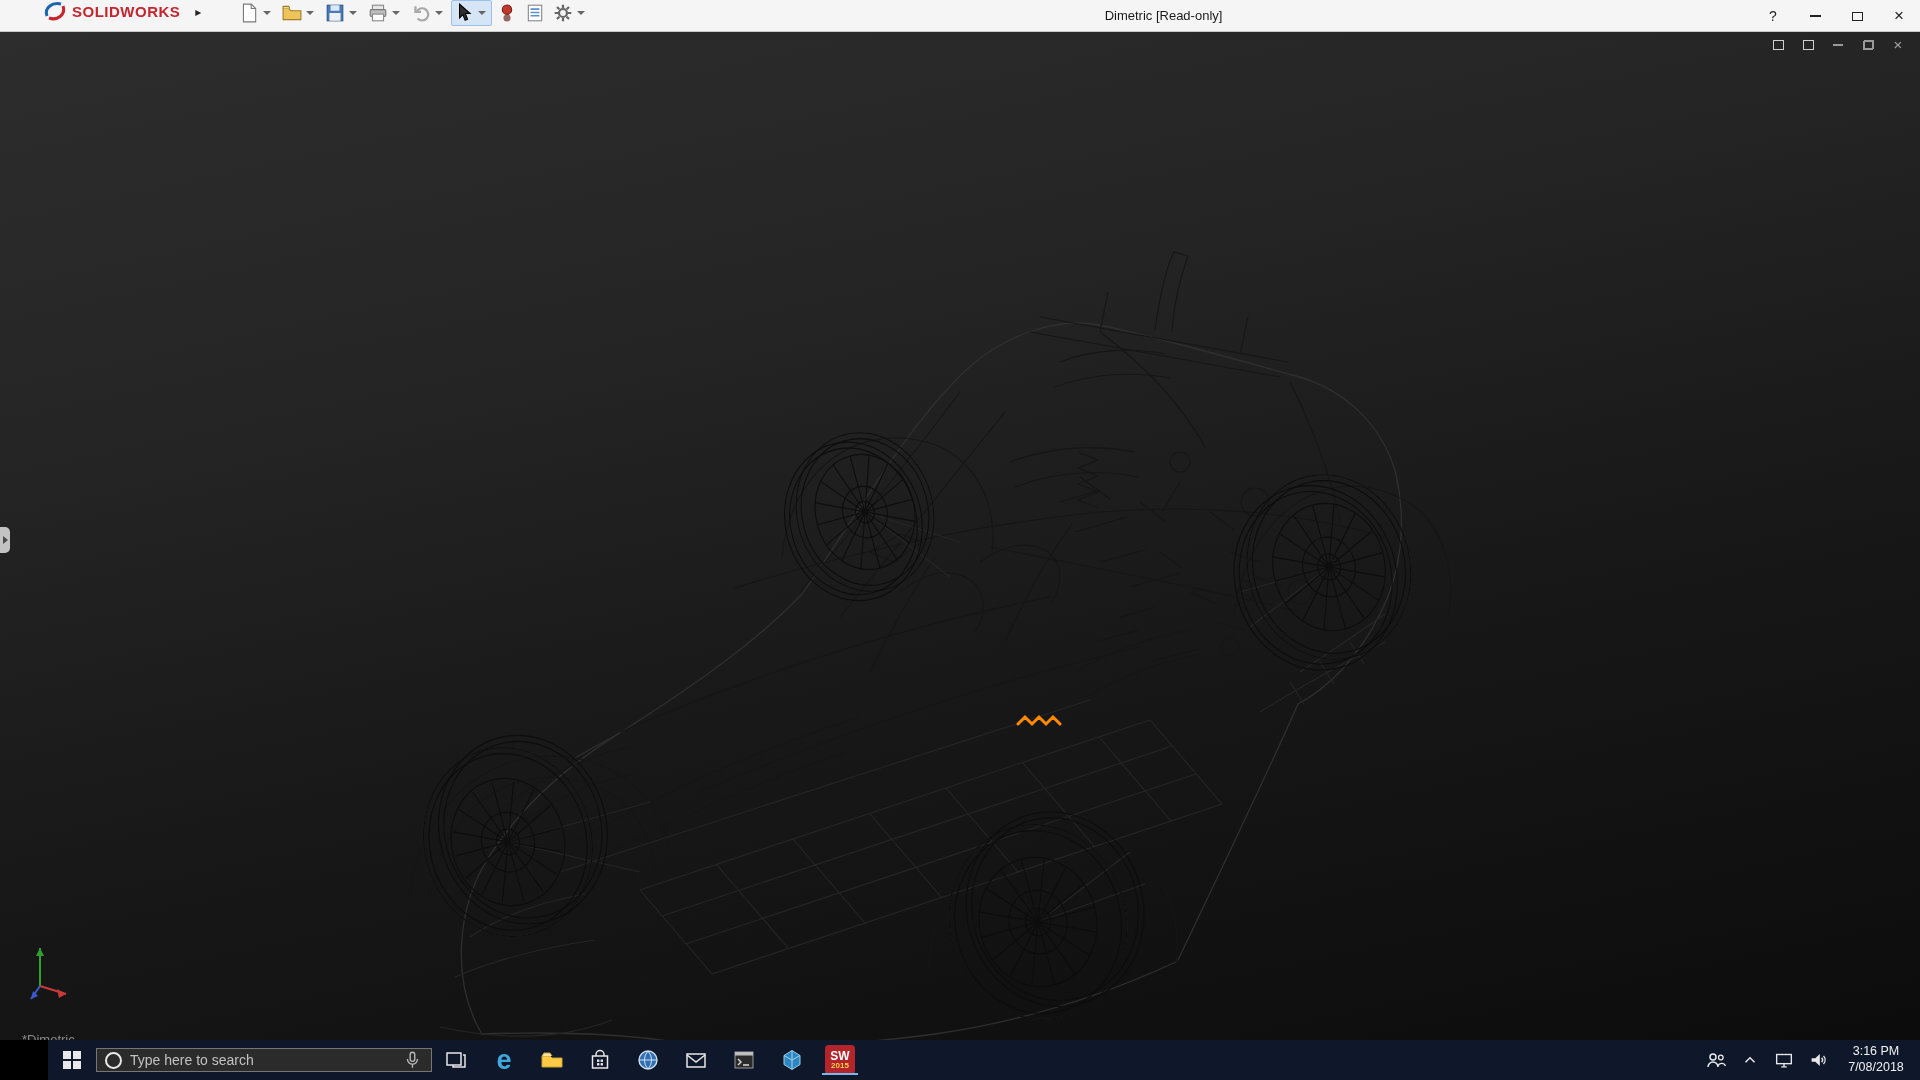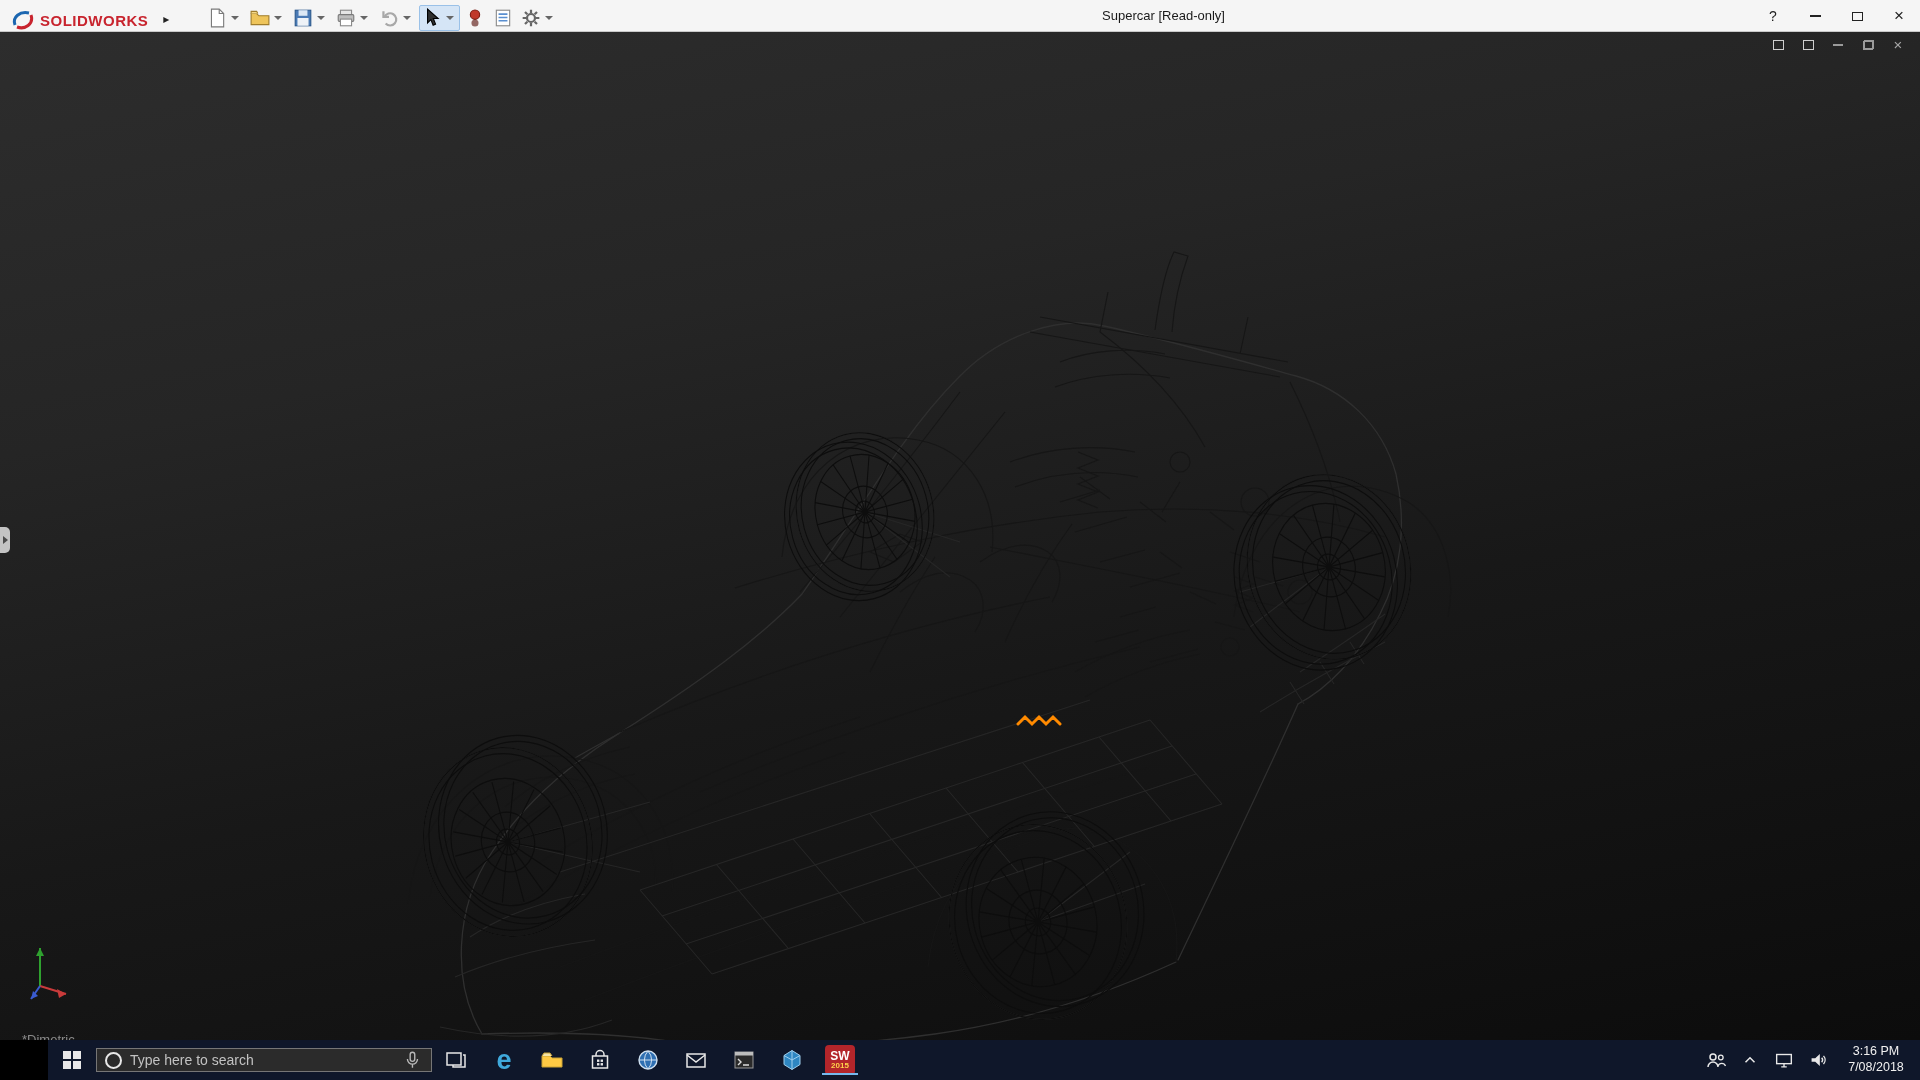--- a/index.html
+++ b/index.html
@@ -2,21 +2,21 @@
 <html><head>
 <meta charset="utf-8">
 <style>
   * { margin:0; padding:0; box-sizing:border-box; }
   html,body { width:1920px; height:1080px; overflow:hidden; background:#000;
               font-family:"Liberation Sans", sans-serif; }
 
   
   .titlebar { position:absolute; top:0; left:0; width:1920px; height:32px;
               background:#f5f5f5; border-bottom:1px solid #c9c9c9;
-              display:flex; align-items:flex-end; z-index:30; }
+              display:flex; align-items:flex-start; z-index:30;padding-left:32px; }
   .logo { display:flex; align-items:center; gap:4px; margin-left:10px; }
   .brand { color:#c8242e; font-weight:bold; font-size:15px; letter-spacing:.5px; }
   .flyout { background:none; border:none; font-size:12px; color:#222; margin-left:8px;
             width:20px; height:24px; cursor:pointer; }
   .qtoolbar { display:flex; align-items:center; margin-left:28px; gap:2px; }
   .tb { display:flex; align-items:center; height:26px; padding:0 2px; border:1px solid transparent; border-radius:2px; }
   .tb.selected { background:#d5e5f6; border-color:#9ac1e8; }
   .tb svg { display:block; }
   .dd { width:0; height:0; border-left:4px solid transparent; border-right:4px solid transparent;
         border-top:4px solid #666; margin:0 3px 0 4px; }
@@ -148,21 +148,21 @@
       <svg width="20" height="20" viewBox="0 0 18 18">
         <g stroke="#666" fill="none">
           <circle cx="9" cy="9" r="3.6" stroke-width="2"></circle>
           <path d="M9,1.5 v3 M9,13.5 v3 M1.5,9 h3 M13.5,9 h3 M3.6,3.6 l2.1,2.1 M12.3,12.3 l2.1,2.1 M14.4,3.6 l-2.1,2.1 M5.7,12.3 l-2.1,2.1" stroke-width="2"></path>
         </g>
       </svg>
       <span class="dd"></span>
     </div>
   </div>
 
-  <div class="wtitle">Supercar [Read-only]</div>
+  <div class="wtitle">Dimetric [Read-only]</div>
 
   <div class="wcontrols">
     <div class="wc">?</div>
     <div class="wc">
         <span class="min-glyph"></span>
       </div>
     <div class="wc">
         <span class="max-glyph"></span>
       </div>
     <div class="wc close">×</div>

